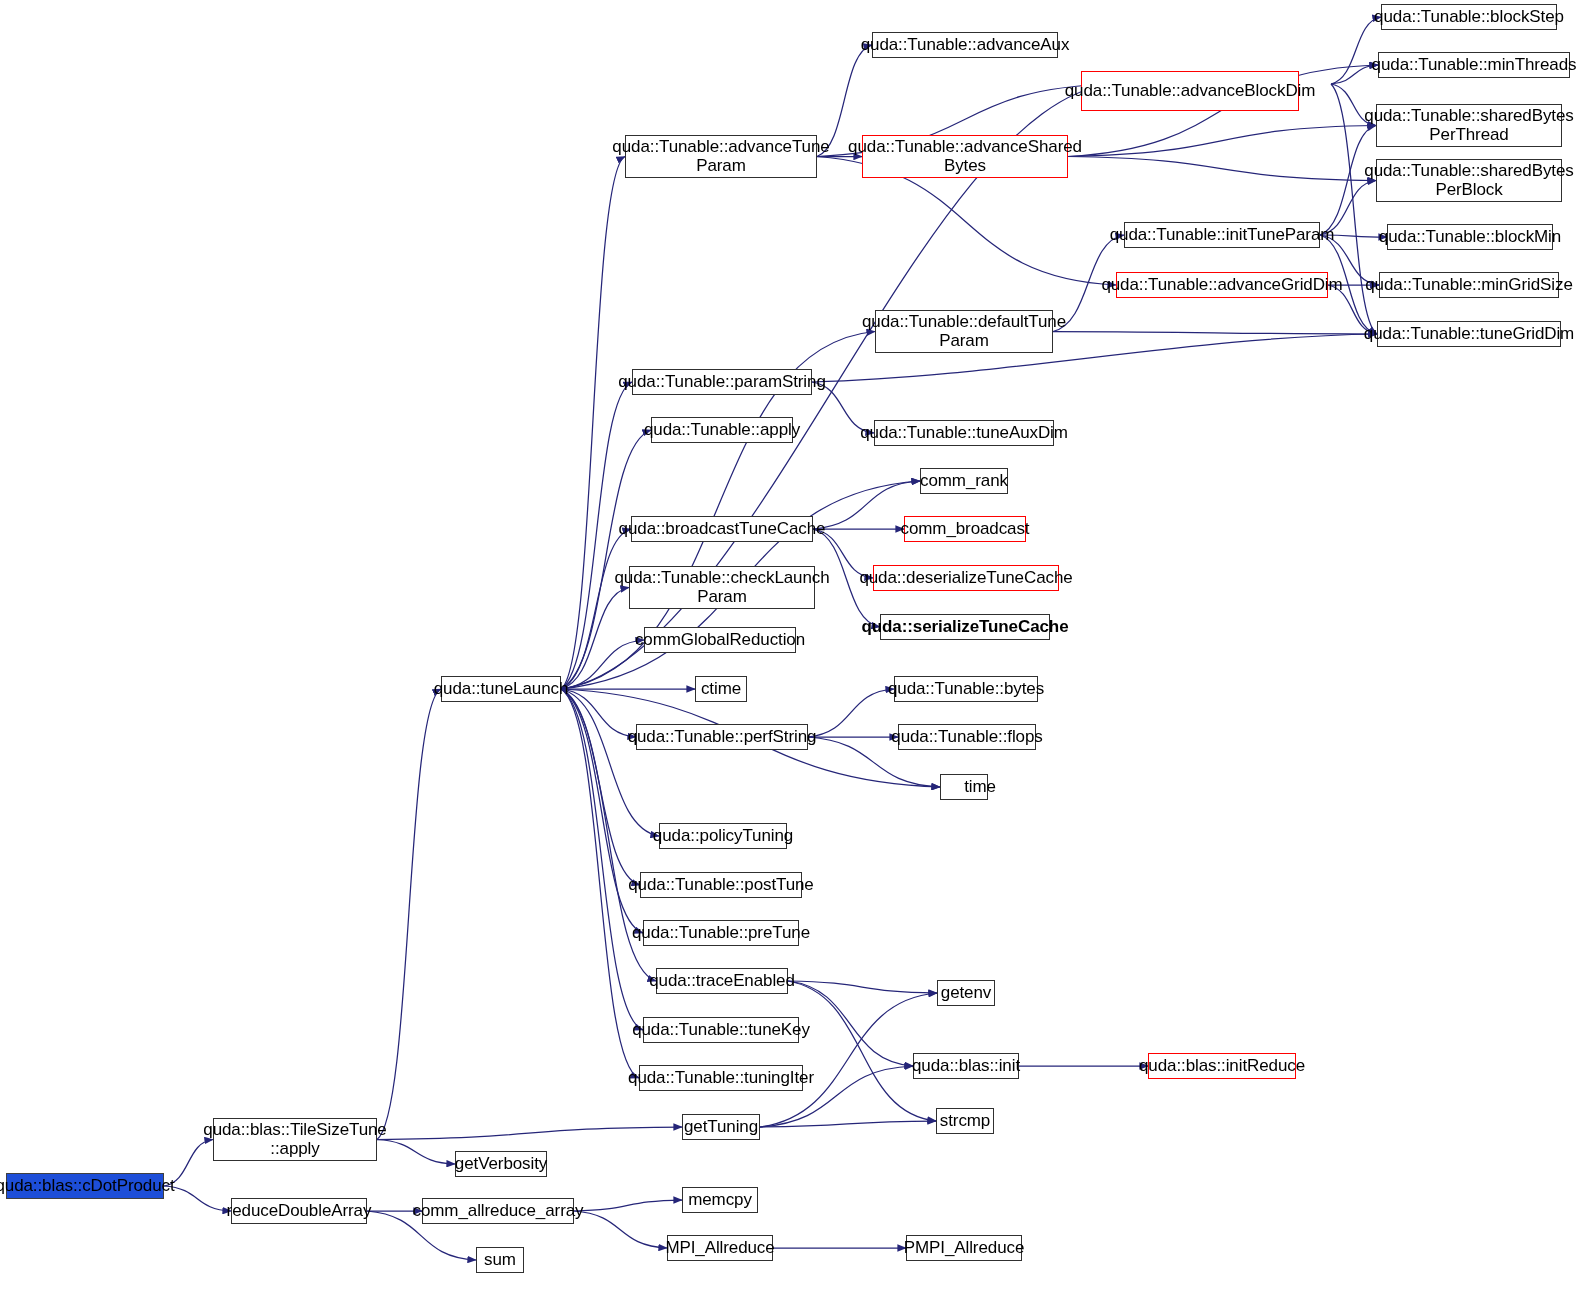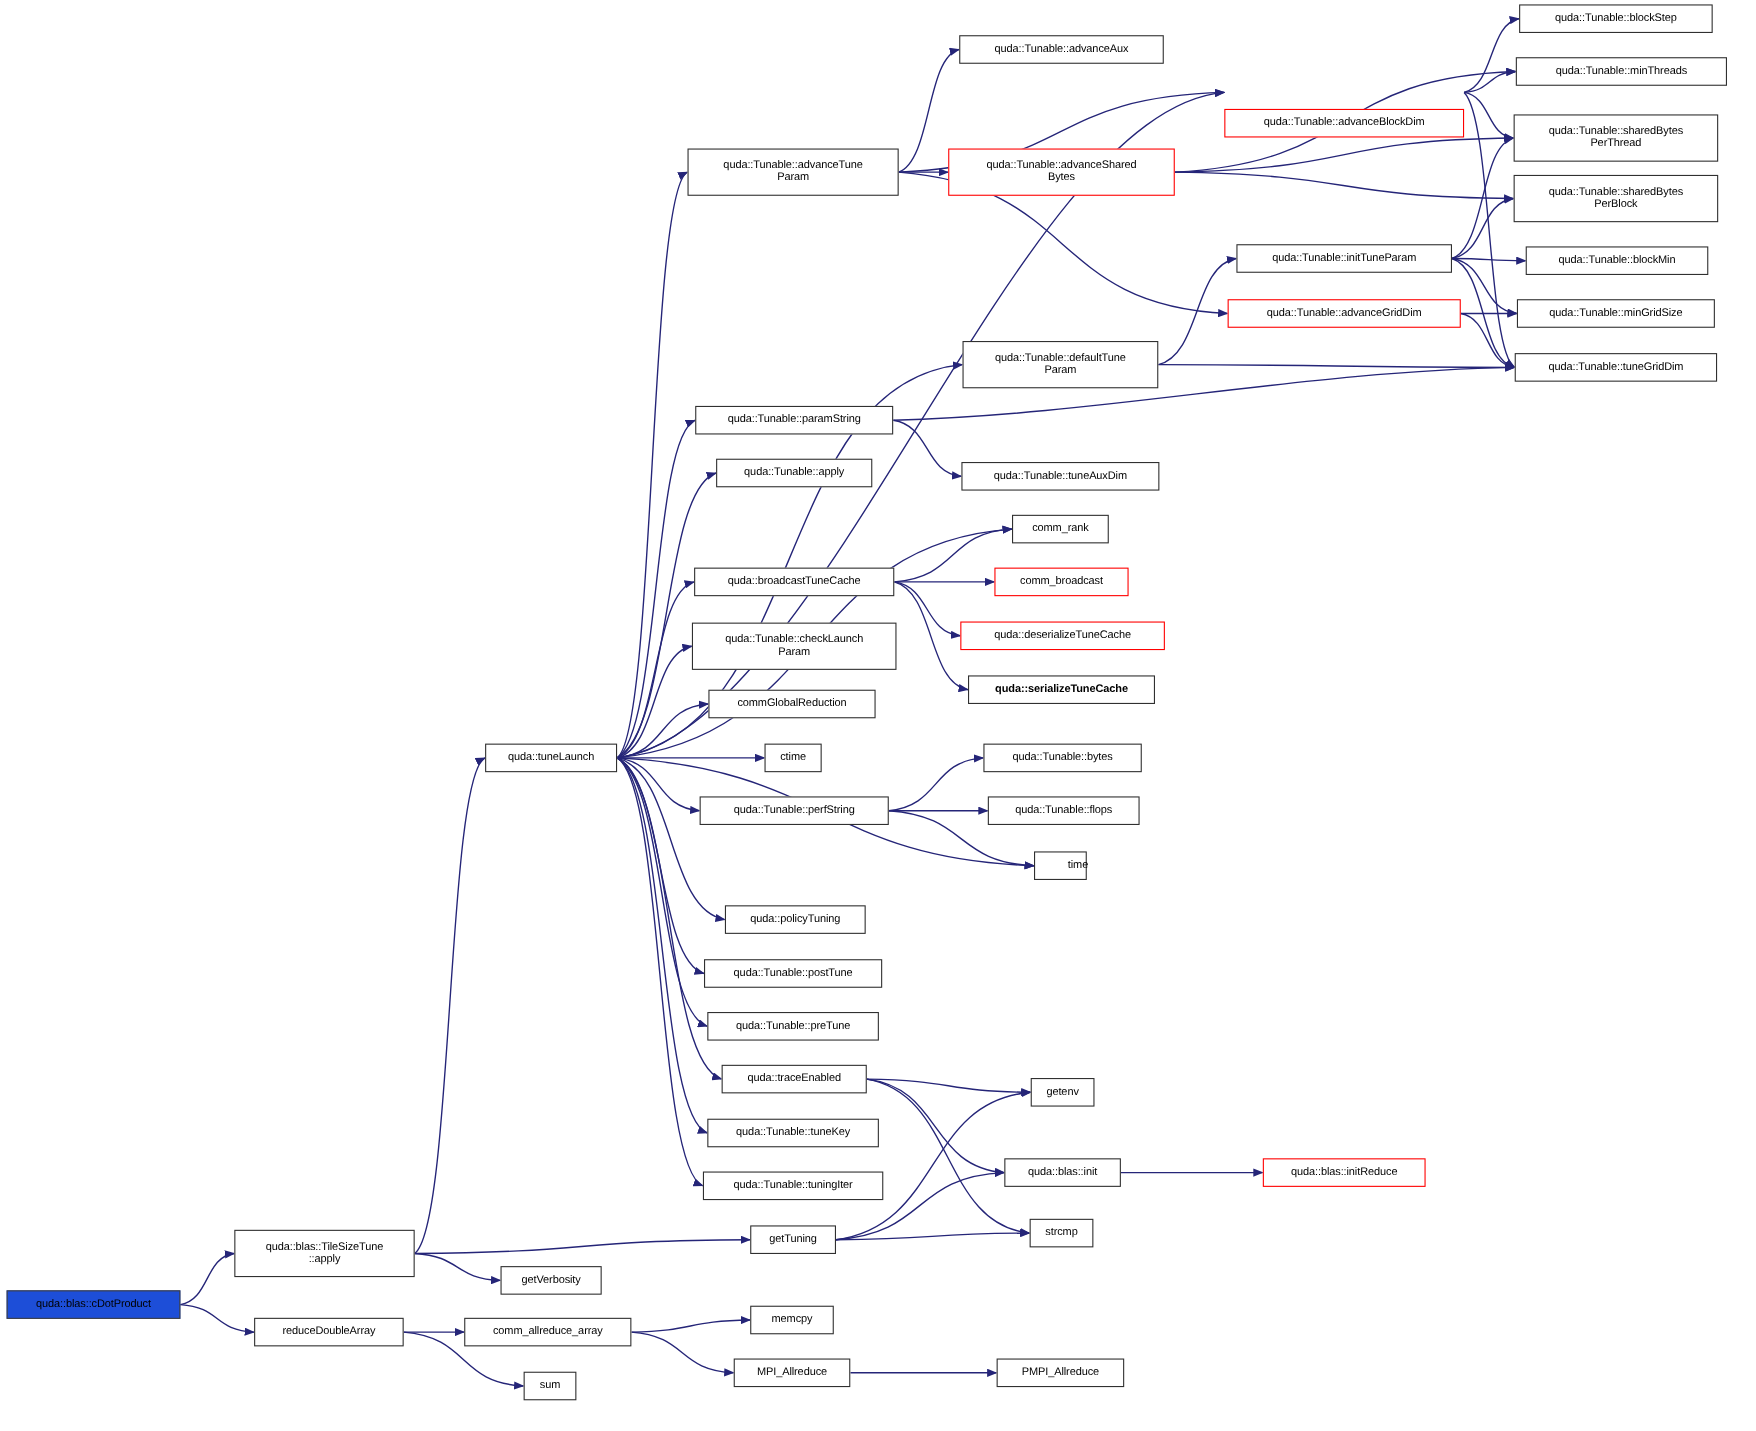--- a/index.html
+++ b/index.html
@@ -2,21 +2,21 @@
 <html><head>
 <meta charset="utf-8">
 <style>
   html,body{margin:0;padding:0;background:#ffffff;}
   #canvas{position:relative;width:1596px;height:1301px;background:#ffffff;
           font-family:"Liberation Sans","DejaVu Sans",sans-serif;}
   svg#edges{position:absolute;left:0;top:0;width:1596px;height:1301px;}
   .node{position:absolute;box-sizing:border-box;border:1px solid #303030;
         background:#ffffff;display:flex;align-items:center;justify-content:center;
         text-align:center;line-height:1.08;color:#000000;
-        font-size:10px;letter-spacing:-0.1px;}
+        font-size:17px;letter-spacing:-0.1px;}
   .node.red{border-color:#ff0000;}
   .node.current{background:#1d4ed8;border-color:#404040;}
   .node span{display:block;padding:0 4px;white-space:pre-line;}
 </style>
 </head>
 <body>
 
 <div id="canvas">
   <svg id="edges" viewBox="0 0 1596 1301" xmlns="http://www.w3.org/2000/svg">
       <defs>
@@ -208,21 +208,21 @@
       </div>
       <div class="node" style="left: 913px; top: 1053px; width: 106px; height: 26px;">
         <span>quda::blas::init</span>
       </div>
       <div class="node" style="left: 936px; top: 1108px; width: 58px; height: 26px;">
         <span>strcmp</span>
       </div>
       <div class="node red" style="left: 1148px; top: 1053px; width: 148px; height: 26px;">
         <span>quda::blas::initReduce</span>
       </div>
-      <div class="node red" style="left: 1113px; top: 71px; width: 218px; height: 26px; margin-top: 28px;">
+      <div class="node red" style="left: 1081px; top: 71px; width: 218px; height: 40px;">
         <span>quda::Tunable::advanceBlockDim</span>
       </div>
       <div class="node" style="left: 1124px; top: 222px; width: 196px; height: 26px;">
         <span>quda::Tunable::initTuneParam</span>
       </div>
       <div class="node red" style="left: 1116px; top: 272px; width: 212px; height: 26px;">
         <span>quda::Tunable::advanceGridDim</span>
       </div>
       <div class="node" style="left: 1381px; top: 4px; width: 176px; height: 26px;">
         <span>quda::Tunable::blockStep</span>

